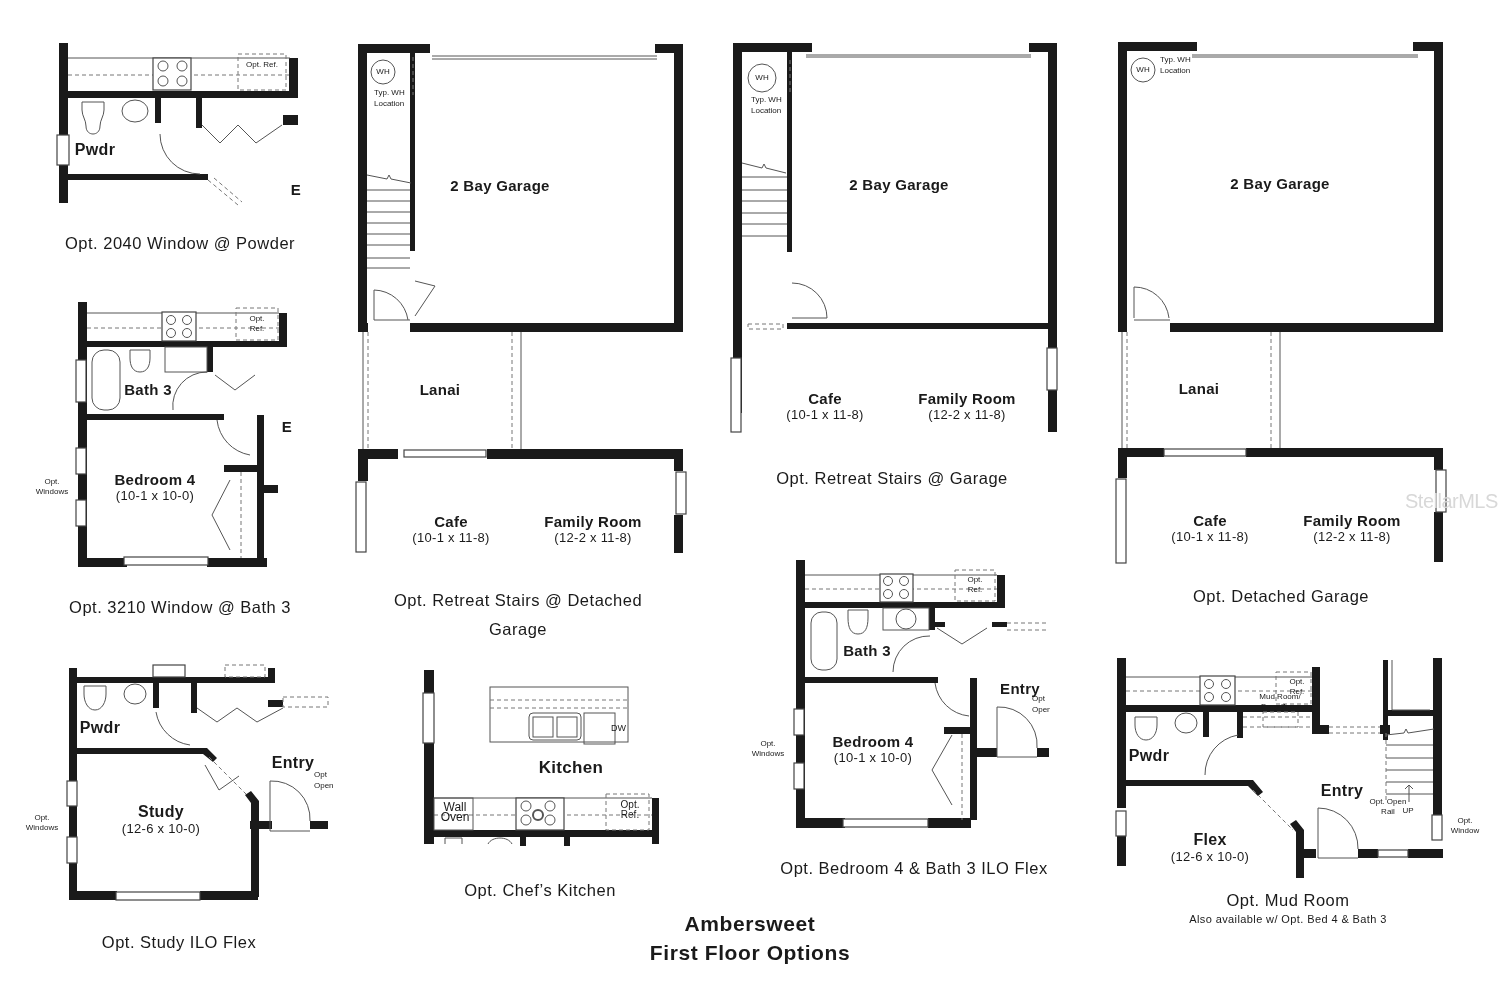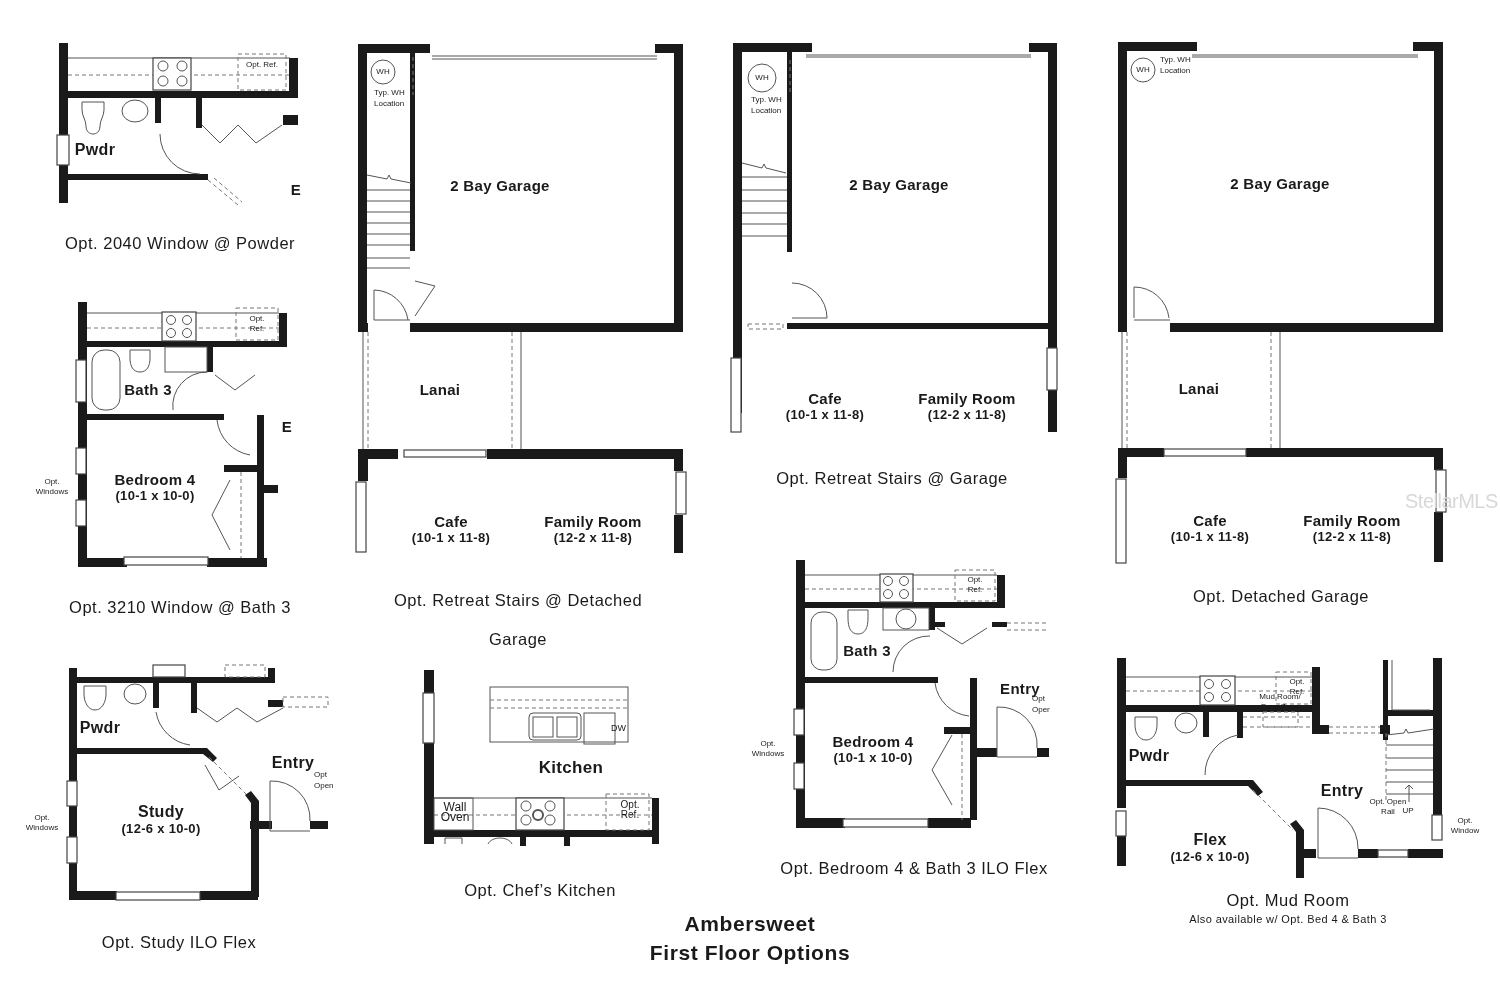--- a/index.html
+++ b/index.html
@@ -4,21 +4,21 @@
 <style>
   html, body { margin:0; padding:0; background:#ffffff; }
   body { width:1500px; height:1000px; position:relative; overflow:hidden; font-family:"Liberation Sans", sans-serif; color:#1a1a1a; }
   svg.canvas { position:absolute; left:0; top:0; width:1500px; height:1000px; }
   .w { fill:#1a1a1a; }
   .ln { stroke:#555; stroke-width:1; fill:none; }
   .dash { stroke:#777; stroke-width:1; fill:none; stroke-dasharray:4 3; }
   .fix { stroke:#444; stroke-width:1.2; fill:#fff; }
   .lbl { position:absolute; white-space:nowrap; transform:translateX(-50%); text-align:center; }
   .room { font-size:15px; font-weight:bold; letter-spacing:0.3px; }
-  .dim { font-size:13px; display:block; font-weight:bold; }
+  .dim { font-size:13px; display:block; font-weight:normal; }
   .cap { font-size:16.5px; letter-spacing:0.5px; }
   .cap2 { font-size:11px; letter-spacing:0.4px; }
   .tiny { font-size:8px; line-height:10px; }
   .tiny-l { position:absolute; font-size:8px; line-height:11px; white-space:nowrap; }
   .title { position:absolute; left:750px; transform:translateX(-50%); font-weight:bold; font-size:21px; letter-spacing:0.6px; white-space:nowrap; }
   .wm { position:absolute; left:1405px; top:490px; font-size:20px; color:#d8d8d8; letter-spacing:-0.5px; }
 </style>
 </head>
 <body>
 
@@ -355,21 +355,21 @@
 <span class="lbl room" style="left:451px;top:513px;">
   <span>Cafe</span>
   <span class="dim">(10-1 x 11-8)</span>
 </span>
 <span class="lbl room" style="left:593px;top:513px;">
   <span>Family Room</span>
   <span class="dim">(12-2 x 11-8)</span>
 </span>
 <span class="lbl cap" style="left:518px;top:591px;">
   <span style="display:block">Opt. Retreat Stairs @ Detached</span>
-  <span style="display:block;margin-top:20px">Garage</span>
+  <span style="display:block;margin-top:10px">Garage</span>
 </span>
 
 <span class="lbl" style="left:762px;top:73px;font-size:8px;">WH</span>
 <span class="tiny-l" style="left:751px;top:94px;width:38px;white-space:normal;">Typ. WH Location</span>
 <span class="lbl room" style="left:899px;top:176px;">2 Bay Garage</span>
 <span class="lbl room" style="left:825px;top:390px;">
   <span>Cafe</span>
   <span class="dim">(10-1 x 11-8)</span>
 </span>
 <span class="lbl room" style="left:967px;top:390px;">

